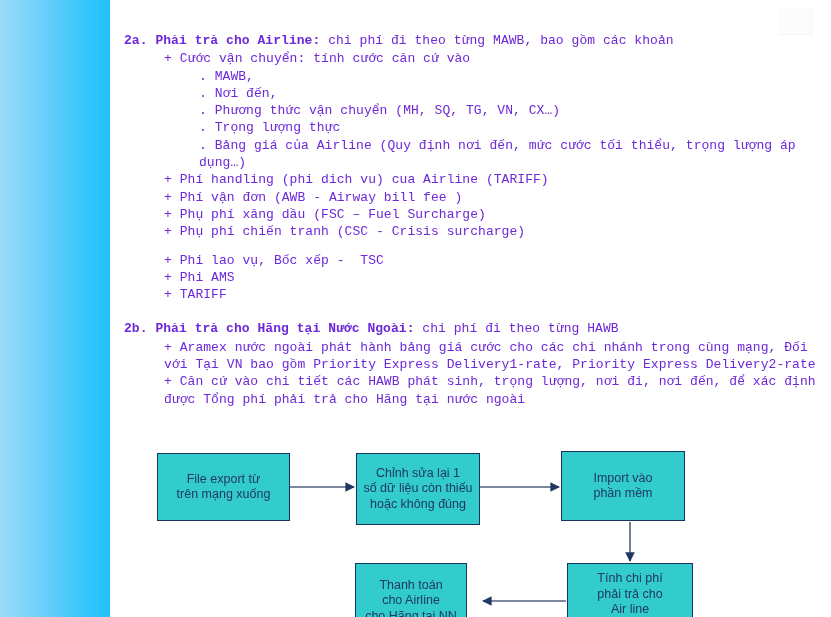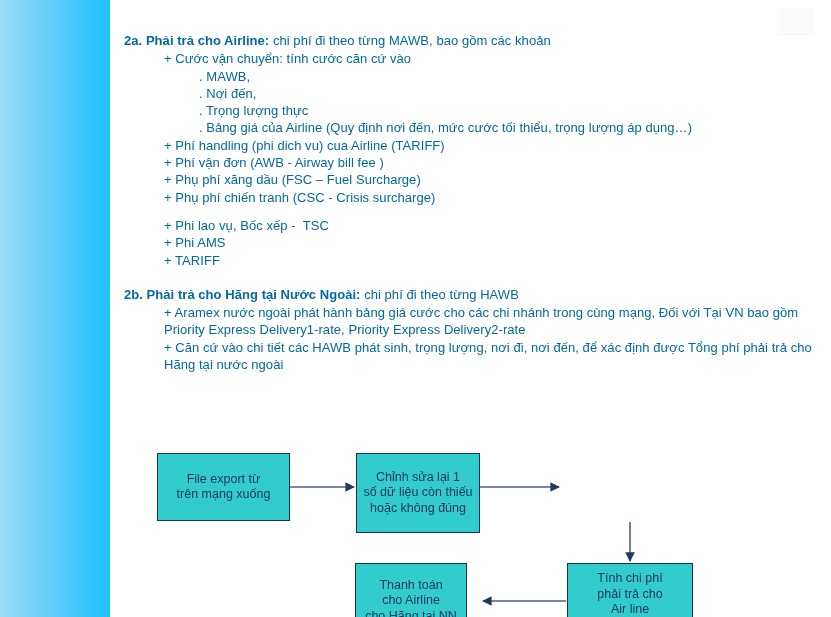--- a/index.html
+++ b/index.html
@@ -40,25 +40,26 @@
 
   
   #content {
     position: absolute;
     left: 124px;
     top: 32px;
     width: 694px;
   }
 
   .line {
-    color: #0369a1;
+    color: #6d28d9;
     font-size: 13px;
     line-height: 17.3px;
     white-space: pre-wrap;
     letter-spacing: .05px;
+    font-family: Liberation Mono, monospace;
   }
   .heading {
     font-weight: bold;
     margin-bottom: 1px;
   }
   .heading .rest { font-weight: normal; }
 
   .lvl1 { padding-left: 40px; }
   .lvl2 { padding-left: 75px; }
   .gap  { height: 11px; }
@@ -86,21 +87,21 @@
     font-size: 12.5px;
     line-height: 15.5px;
     display: flex;
     align-items: center;
     justify-content: center;
     text-align: center;
     box-sizing: border-box;
     white-space: pre-line;
   }
   #node-file   { left: 157px; top: 417px; width: 133px; height: 68px; }
-  #node-edit   { left: 356px; top: 417px; width: 124px; height: 80px; }
+  #node-edit   { left: 356px; top: 417px; width: 124px; height: 72px; }
   #node-import { left: 561px; top: 415px; width: 124px; height: 70px; }
   #node-pay    { left: 355px; top: 527px; width: 112px; height: 76px; }
   #node-calc   { left: 567px; top: 527px; width: 126px; height: 78px; }
 
   svg#connectors {
     position: absolute;
     left: 0; top: 0;
     width: 831px; height: 617px;
   }
 </style>
@@ -111,20 +112,21 @@
 <div id="corner-artifact"></div>
 
 <div id="content">
 
   <div class="line heading"><span>2a. Phải trả cho Airline:</span><span class="rest"> chi phí đi theo từng MAWB, bao gồm các khoản</span></div>
 
   <div class="line lvl1">+ Cước vận chuyển: tính cước căn cứ vào</div>
 
   <div class="line lvl2">. MAWB,</div>
   <div class="line lvl2">. Nơi đến,</div>
+  <div class="line lvl2">. Phương thức vận chuyển (MH, SQ, TG, VN, CX…)</div>
   <div class="line lvl2">. Trọng lượng thực</div>
   <div class="line lvl2">. Bảng giá của Airline (Quy định nơi đến, mức cước tối thiểu, trọng lượng áp dụng…)</div>
 
   <div class="line lvl1">+ Phí handling (phi dich vu) cua Airline (TARIFF)</div>
   <div class="line lvl1">+ Phí vận đơn (AWB - Airway bill fee )</div>
   <div class="line lvl1">+ Phụ phí xăng dầu (FSC – Fuel Surcharge)</div>
   <div class="line lvl1">+ Phụ phí chiến tranh (CSC - Crisis surcharge)</div>
 
   <div class="gap"></div>
 
@@ -157,20 +159,22 @@
     <line x1="630" y1="486" x2="630" y2="525" stroke="#50607a" stroke-width="1.6" marker-end="url(#arrow)"></line>
 
     <line x1="566" y1="565" x2="483" y2="565" stroke="#50607a" stroke-width="1.6" marker-end="url(#arrow)"></line>
   </svg>
 
   <div class="node" id="node-file">File export từ
 trên mạng xuống</div>
   <div class="node" id="node-edit">Chỉnh sửa lại 1
 số dữ liệu còn thiếu
 hoặc không đúng</div>
+  <div class="node" id="node-import">Import vào
+phần mềm</div>
   <div class="node" id="node-calc">Tính chi phí
 phải trả cho
 Air line
 Hãng tại NN</div>
   <div class="node" id="node-pay">Thanh toán
 cho Airline
 cho Hãng tại NN</div>
 
 </div>
 

